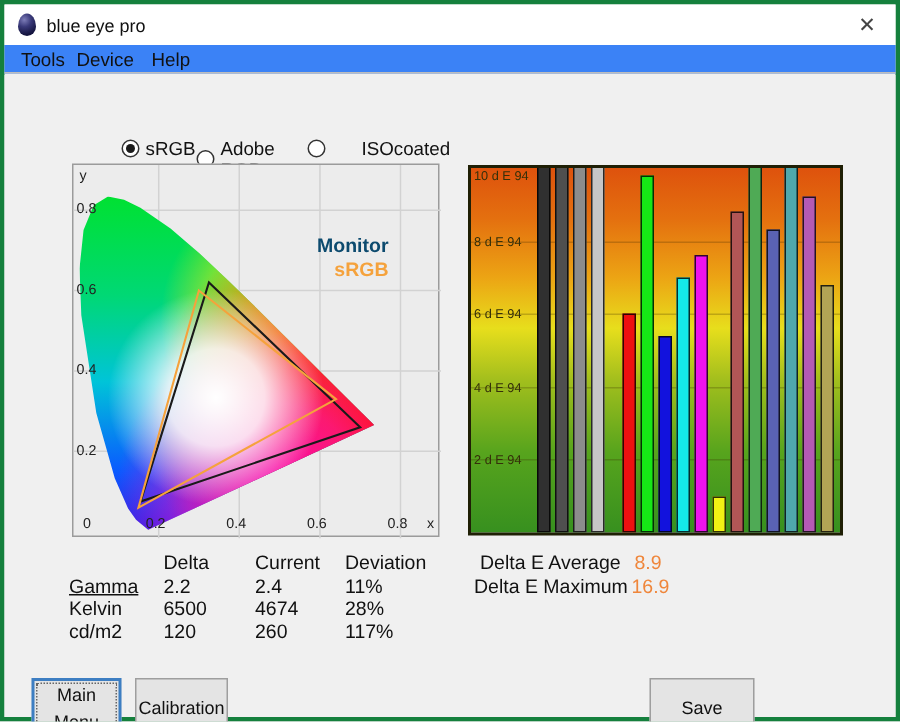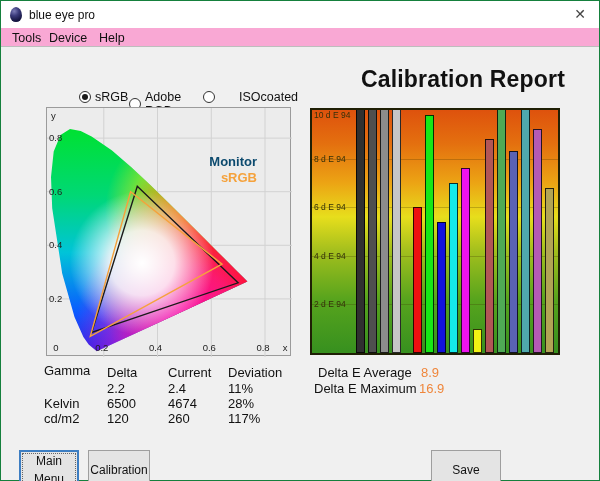--- a/index.html
+++ b/index.html
@@ -1,31 +1,31 @@
 <!DOCTYPE html>
 <html><head>
 <meta charset="utf-8">
 <style>
   * { margin:0; padding:0; box-sizing:border-box; }
   html,body { width:600px; height:481px; }
   body { font-family:"Liberation Sans", sans-serif; background:#f0f0f0; position:relative; overflow:hidden; }
 
-  #window { position:absolute; inset:0; border:1px solid #15803d; background:#f0f0f0; }
+  #window { position:absolute; inset:0; border:3px solid #15803d; background:#f0f0f0; }
 
   
   .titlebar { position:absolute; left:0; top:0; right:0; height:27px; background:#ffffff; }
   .app-icon { position:absolute; left:9px; top:6px; width:12px; height:15px;
               background:radial-gradient(circle at 35% 28%, #7d7db8 0%, #3a3a7a 35%, #14143f 75%);
               border-radius:50% 50% 50% 50% / 58% 58% 42% 42%; }
   .title-text { position:absolute; left:28px; top:7px; font-size:12px; color:#111; }
   .close-btn { position:absolute; right:8px; top:4px; width:22px; height:19px; text-align:center;
                font-size:14px; line-height:19px; color:#444; cursor:default; }
 
   
-  .menubar { position:absolute; left:0; top:27px; right:0; height:19px; background:#f9a8d4; border-bottom:1px solid #bdbdbd; }
+  .menubar { position:absolute; left:0; top:27px; right:0; height:19px; background:#3b82f6; border-bottom:1px solid #bdbdbd; }
   .menu-item { position:absolute; top:2px; font-size:12.5px; color:#111; padding:1px 3px; }
 
   .content { position:absolute; left:0; top:47px; right:0; bottom:0; background:#f0f0f0; }
 
   
   .radio-row { position:absolute; top:42px; left:78px; height:14px; }
   .radio { position:absolute; display:flex; align-items:center; gap:4px; font-size:12.5px; color:#111; }
   .radio-circle { width:12px; height:12px; border:1px solid #333; border-radius:50%; background:#fff; position:relative; flex:0 0 auto; }
   .radio.selected .radio-circle::after { content:""; position:absolute; left:2px; top:2px; width:6px; height:6px; border-radius:50%; background:#1a1a1a; }
 
@@ -164,21 +164,20 @@
           <span class="tick" style="left: 2px; top: 24.1px;">0.8</span>
           <span class="tick" style="left: 2px; top: 77.7px;">0.6</span>
           <span class="tick" style="left: 2px; top: 131.3px;">0.4</span>
           <span class="tick" style="left: 2px; top: 184.9px;">0.2</span>
         </div>
 
       <div class="legend-label" style="top:46px; color:#0c4a6e;">Monitor</div>
       <div class="legend-label" style="top: 62px; color: rgb(245, 162, 60);" id="legendSrgb">sRGB</div>
     </div>
 
-    <div class="report-title">Calibration Report</div>
 
     <div class="deltae-box">
       <div class="deltae-inner" id="deltaInner">
           <div class="level-line" style="top: 48.6px;"></div>
           <div class="level-line" style="top: 97.2px;"></div>
           <div class="level-line" style="top: 145.8px;"></div>
           <div class="level-line" style="top: 194.4px;"></div>
           <div class="de-label" style="top: 0px;">10 d E 94</div>
           <div class="de-label" style="top: 43.6px;">8 d E 94</div>
           <div class="de-label" style="top: 92.2px;">6 d E 94</div>
@@ -205,21 +204,21 @@
 
     <div class="stat-label" style="left:317px; top:317px;">Delta E Average</div>
     <div class="stat-value orange" style="left:420px; top:317px;">8.9</div>
     <div class="stat-label" style="left:313px; top:333px;">Delta E Maximum</div>
     <div class="stat-value orange" style="left:418px; top:333px;">16.9</div>
 
     <div class="tbl" style="left:106px; top:317px;">Delta</div>
     <div class="tbl" style="left:167px; top:317px;">Current</div>
     <div class="tbl" style="left:227px; top:317px;">Deviation</div>
 
-    <div class="tbl" style="left:43px;  top:315px;">Gamma</div>
+    <div class="tbl" style="left:43px;  top:333px;text-decoration:underline;">Gamma</div>
     <div class="tbl" style="left:106px; top:333px;">2.2</div>
     <div class="tbl orange" style="left:167px; top:333px;">2.4</div>
     <div class="tbl orange" style="left:227px; top:333px;">11%</div>
 
     <div class="tbl" style="left:43px;  top:348px;">Kelvin</div>
     <div class="tbl" style="left:106px; top:348px;">6500</div>
     <div class="tbl orange" style="left:167px; top:348px;">4674</div>
     <div class="tbl orange" style="left:227px; top:348px;">28%</div>
 
     <div class="tbl" style="left:43px;  top:363px;">cd/m2</div>

